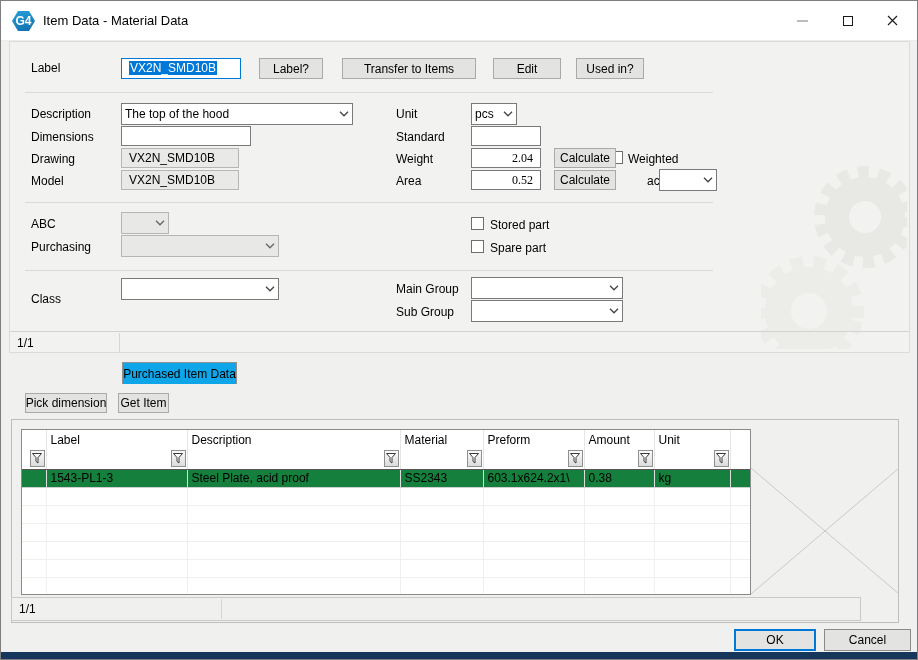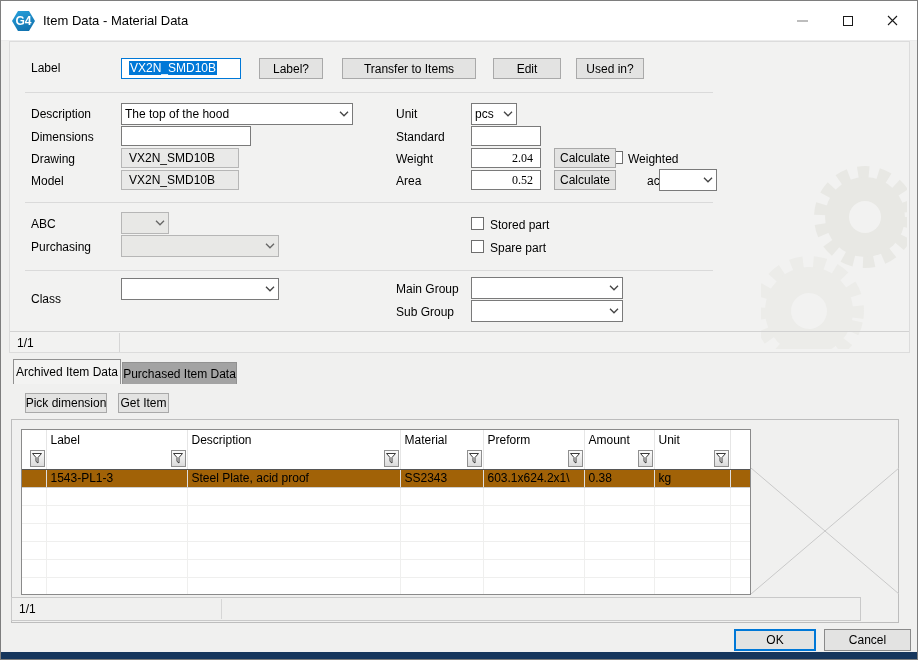--- a/index.html
+++ b/index.html
@@ -33,31 +33,31 @@
   .combo .val { white-space:nowrap; overflow:hidden; line-height:20px; }
   .combo .chev { flex:0 0 16px; display:flex; align-items:center; justify-content:center; height:100%; }
   .combo.disabled { background:#e8e8e6; border-color:#b6b6b6; }
   .btn { position:absolute; background:#e3e3e2; border:1px solid #a9a9a9; display:flex; align-items:center; justify-content:center; cursor:pointer; white-space:nowrap; z-index:2; }
   .chk { position:absolute; width:13px; height:13px; background:#fff; border:1px solid #6e6e6e; z-index:1; cursor:pointer; }
   .hr { position:absolute; height:1px; background:#dadada; }
   .vline { position:absolute; width:1px; background:#d6d6d6; }
   .pager { position:absolute; height:18px; line-height:18px; }
 
   
-  .tab { position:absolute; background:#a3a3a3; border:1px solid #919191; border-bottom:none; display:flex; align-items:center; justify-content:center; cursor:pointer; white-space:nowrap; }
+  .tab { position:absolute; background:#0ea5e9; border:1px solid #919191; border-bottom:none; display:flex; align-items:center; justify-content:center; cursor:pointer; white-space:nowrap; }
   .tab.active { z-index:3; background:#f3f3f2; }
 
   
   .groupframe { position:absolute; left:10px; top:418px; width:888px; height:204px; border:1px solid #bdbdbd; }
   .gridwrap { position:absolute; left:20px; top:428px; width:730px; height:166px; background:#fff; border:1px solid #8a8a8a; overflow:hidden; }
   table { border-collapse:collapse; table-layout:fixed; width:728px; font-size:12px; }
   th { font-weight:normal; text-align:left; padding:0 0 0 4px; height:19px; border-right:1px solid #e6e6e6; white-space:nowrap; overflow:hidden; }
   td.filter { height:20px; border-right:1px solid #e6e6e6; border-bottom:1px solid #565656; position:relative; background:#fff; }
   .fbtn { position:absolute; right:1px; top:1px; width:15px; height:17px; background:linear-gradient(#fbfbfb,#dcdcdc); border:1px solid #8f8f8f; display:flex; align-items:center; justify-content:center; cursor:pointer; }
-  tr.data td { height:18px; background:#a16207; padding:0 0 0 4px; border-right:1px solid #dedede; border-bottom:1px solid #cfcfcf; white-space:nowrap; overflow:hidden; }
+  tr.data td { height:18px; background:#15803d; padding:0 0 0 4px; border-right:1px solid #dedede; border-bottom:1px solid #cfcfcf; white-space:nowrap; overflow:hidden; }
   tr.empty td { height:18px; border-right:1px solid #efefee; border-bottom:1px solid #efefee; }
   .xbox { position:absolute; left:750px; top:467px; }
   .status-bottom { position:absolute; left:10px; top:596px; width:850px; height:24px; background:#f0f0ef; border:1px solid #c9c9c9; }
 
   
   .btn.ok { border:2px solid #0078d7; }
   .footer-strip { position:absolute; left:0; bottom:0; width:100%; height:7px; background:#16365c; }
 </style>
 </head>
 <body>
@@ -204,21 +204,20 @@
         <svg width="10" height="6" viewBox="0 0 10 6">
           <polyline points="1,0.8 5,4.8 9,0.8" fill="none" stroke="#444" stroke-width="1.3"></polyline>
         </svg>
       </span>
   </div>
 
   <div class="hr" style="left:9px;top:330px;width:899px;background:#d2d2d2;"></div>
   <div class="pager" style="left:16px;top:333px;">1/1</div>
   <div class="vline" style="left:118px;top:332px;height:19px;"></div>
 
-  <div class="tab active" style="left:12px;top:358px;width:108px;height:25px;">Archived Item Data</div>
   <div class="tab" style="left:121px;top:361px;width:115px;height:22px;">Purchased Item Data</div>
 
   <div class="btn" style="left:24px;top:392px;width:82px;height:20px;">Pick dimension</div>
   <div class="btn" style="left:117px;top:392px;width:51px;height:20px;">Get Item</div>
 
   <div class="groupframe"></div>
 
   <div class="gridwrap">
     <table>
       <colgroup>

